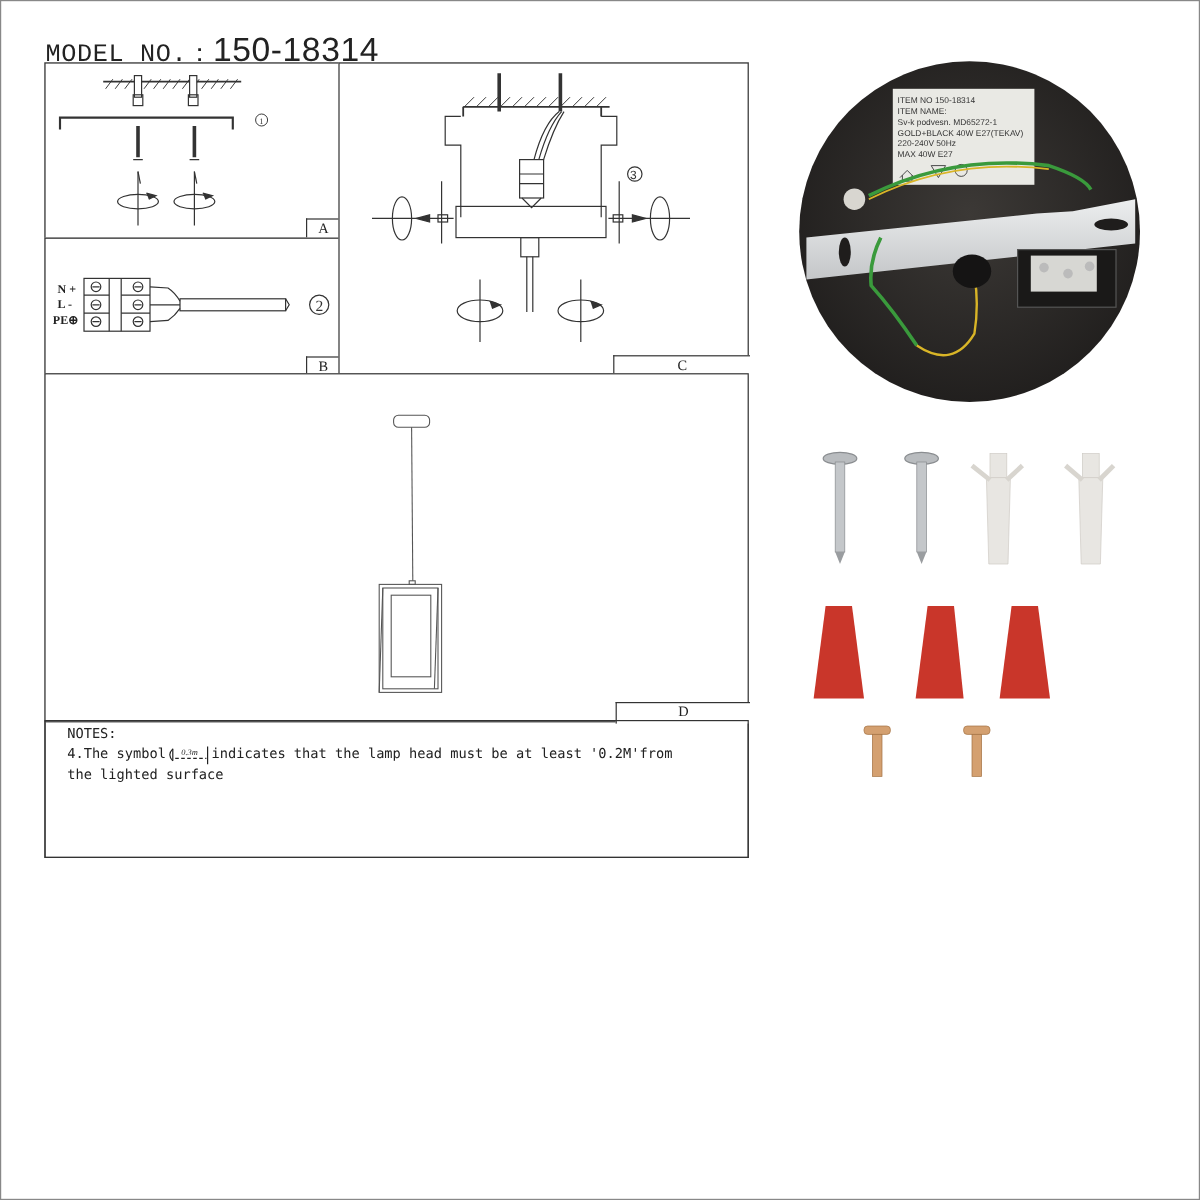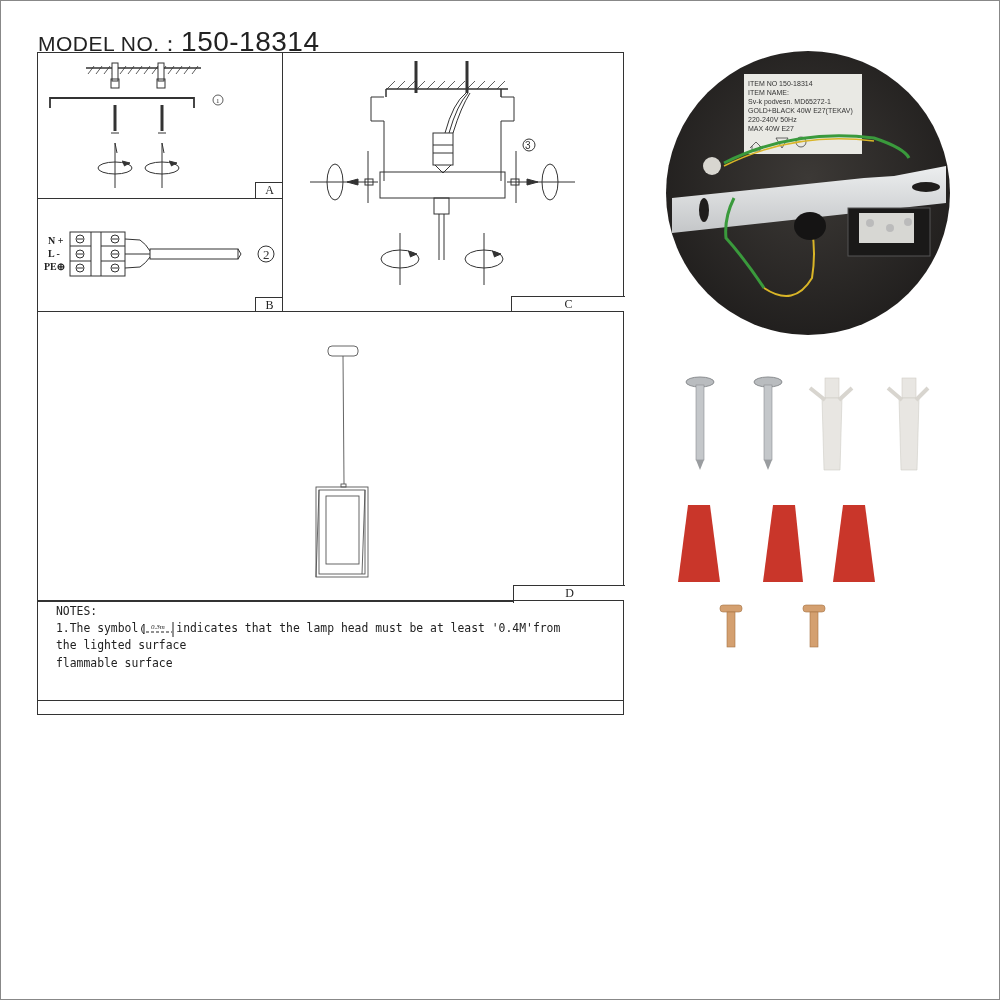--- a/index.html
+++ b/index.html
@@ -1,24 +1,24 @@
 <!DOCTYPE html>
 <html><head>
 <meta charset="utf-8">
 <style>
   html, body { margin:0; padding:0; background:#fff; }
   body { width:1000px; height:1000px; position:relative; overflow:hidden; font-family:"Liberation Sans", sans-serif; }
   .page-border { position:absolute; left:0; top:0; width:998px; height:998px; border:1px solid #888; }
   .model { position:absolute; left:38px; top:26px; font-size:21px; color:#222; white-space:nowrap; }
-  .model .lbl { font-family:Liberation Sans, sans-serif; letter-spacing:0.5px; }
+  .model .lbl { font-family:Liberation Mono, monospace; letter-spacing:0.5px; }
   .model .num { font-family:"Liberation Sans", sans-serif; font-size:28px; letter-spacing:0.5px; }
   .sheet { position:absolute; left:37px; top:52px; width:587px; height:663px; border:1.5px solid #333; box-sizing:border-box; }
   .panel { position:absolute; border:1px solid #333; box-sizing:border-box; background:#fff; }
   .tag { position:absolute; border:1px solid #333; border-right:none; border-bottom:none; font-family:"Liberation Serif", serif; font-size:12px; color:#222; text-align:center; background:#fff; box-sizing:border-box; }
-  .notes { position:absolute; left:37px; top:600px; width:587px; height:101px; border:1.5px solid #333; box-sizing:border-box; font-family:"DejaVu Sans Mono", monospace; font-size:11.4px; color:#222; padding:2px 0 0 18px; line-height:17.2px; }
+  .notes { position:absolute; left:37px; top:600px; width:587px; height:115px; border:1.5px solid #333; box-sizing:border-box; font-family:"DejaVu Sans Mono", monospace; font-size:11.4px; color:#222; padding:2px 0 0 18px; line-height:17.2px; }
   .notes .ln { white-space:nowrap; display:block; }
   .notes .sym { display:inline-block; vertical-align:middle;font-style:italic; }
   svg { display:block; }
   .photo { position:absolute; }
 </style>
 </head>
 <body>
 
 <div class="page-border"></div>
 
@@ -180,31 +180,30 @@
         <line x1="281" y1="178" x2="278" y2="265"></line>
         <line x1="327" y1="178" x2="324" y2="262"></line>
       </g>
     </svg>
     <div class="tag" style="left:475px;top:273px;width:112px;height:18px;">D</div>
   </div>
 </div>
 
 <div class="notes">
   <span class="ln">NOTES:</span>
-  <span class="ln"><span>1.The symbol</span><span class="sym"><svg width="38" height="16">
+  <span class="ln"><span>4.The symbol</span><span class="sym"><svg width="38" height="16">
           <g stroke="#222" fill="none" stroke-width="1">
             <path d="M6 3 Q1 8 6 13"></path>
             <line x1="6" y1="3" x2="6" y2="13"></line>
             <line x1="8" y1="11" x2="34" y2="11" stroke-dasharray="3,2"></line>
             <line x1="35" y1="1" x2="35" y2="16"></line>
           </g>
           <text x="13" y="8" font-size="7" font-family="Liberation Serif, serif" fill="#222">0.3m</text>
-        </svg></span><span>indicates that the lamp head must be at least '0.4M'from</span></span>
+        </svg></span><span>indicates that the lamp head must be at least '0.2M'from</span></span>
   <span class="ln">the lighted surface</span>
-  <span class="ln">flammable surface</span>
 </div>
 
 <div class="photo" style="left:664px;top:48px;">
   <svg width="292" height="292">
     <defs>
       <radialGradient id="cg" cx="50%" cy="45%" r="60%">
         <stop offset="0%" stop-color="#3c3936"></stop>
           <stop offset="100%" stop-color="#1f1d1c"></stop>
       </radialGradient>
       <linearGradient id="bg" x1="0" y1="0" x2="0" y2="1">

